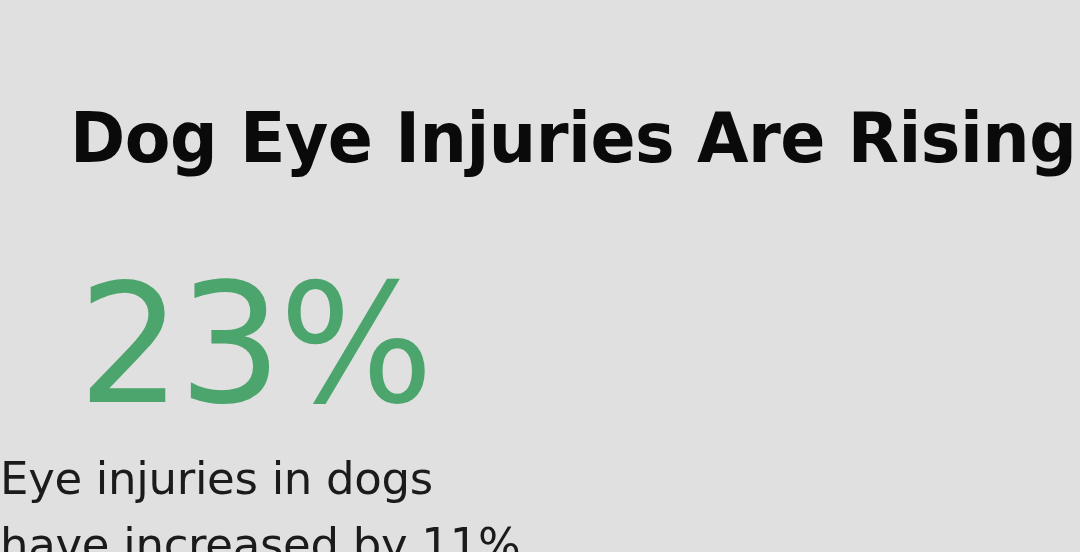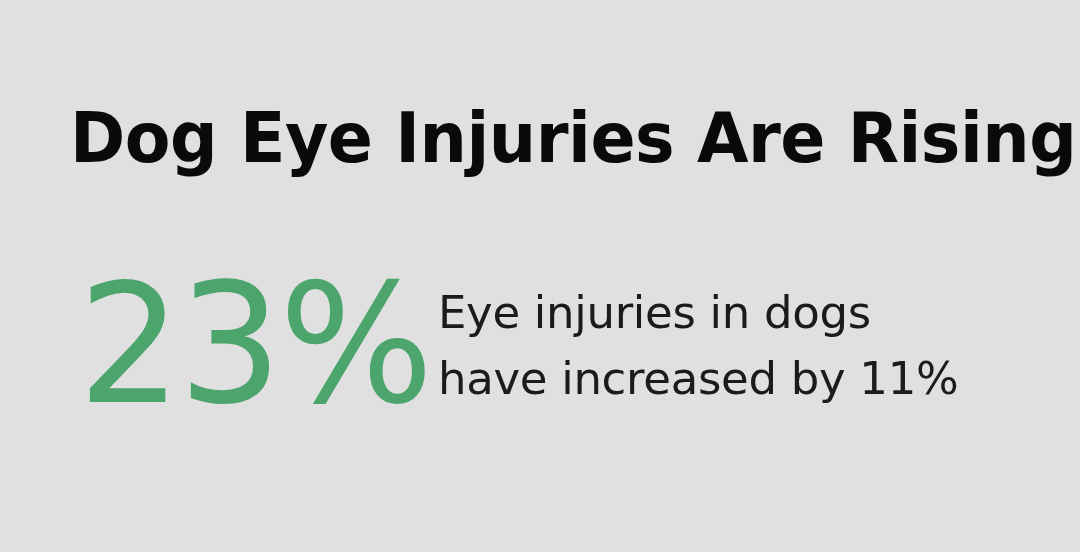--- a/index.html
+++ b/index.html
@@ -41,20 +41,21 @@
   }
 
   
   .stat-row {
     position: absolute;
     left: 0;
     top: 262px;
     width: 1080px;
     height: 230px;
     display: flex;
+    flex-direction: column;
     align-items: flex-start;
     justify-content: space-between;
   }
 
   .stat-figure {
     flex: 0 0 auto;
     margin-left: 78px;
     margin-top: 0px;
     font-family: "DejaVu Sans", "Liberation Sans", sans-serif;
     font-weight: 400;

